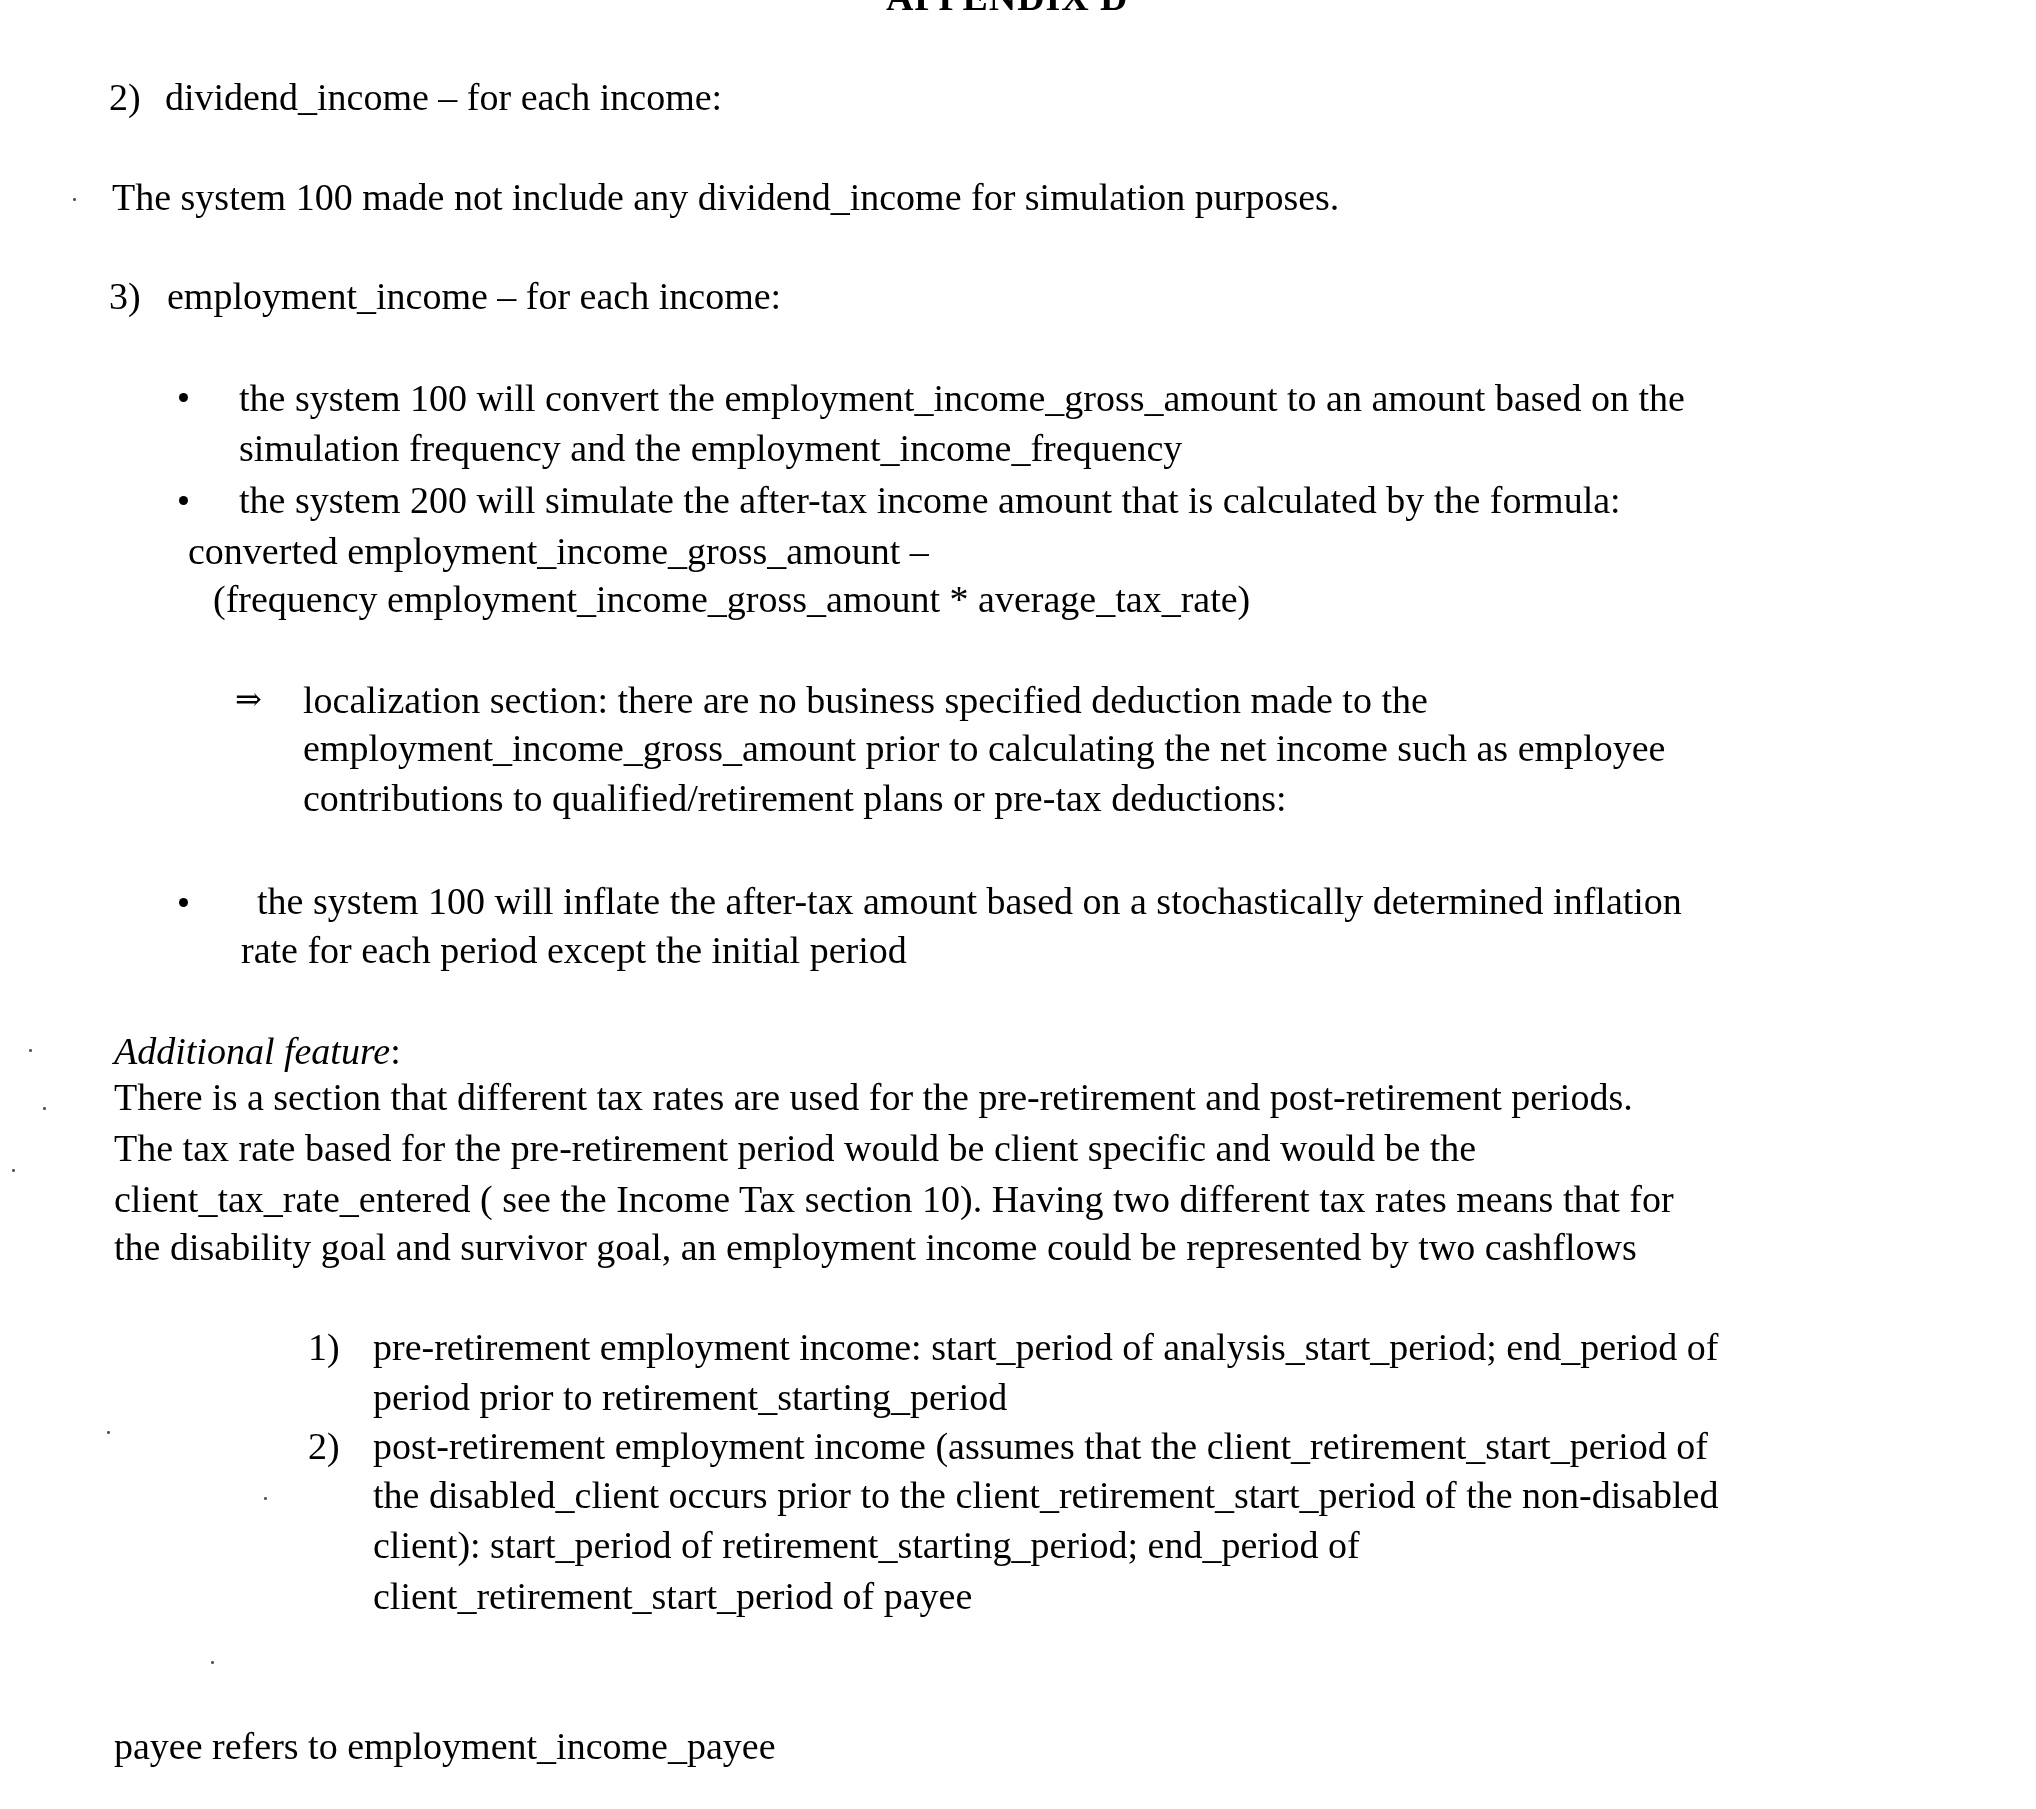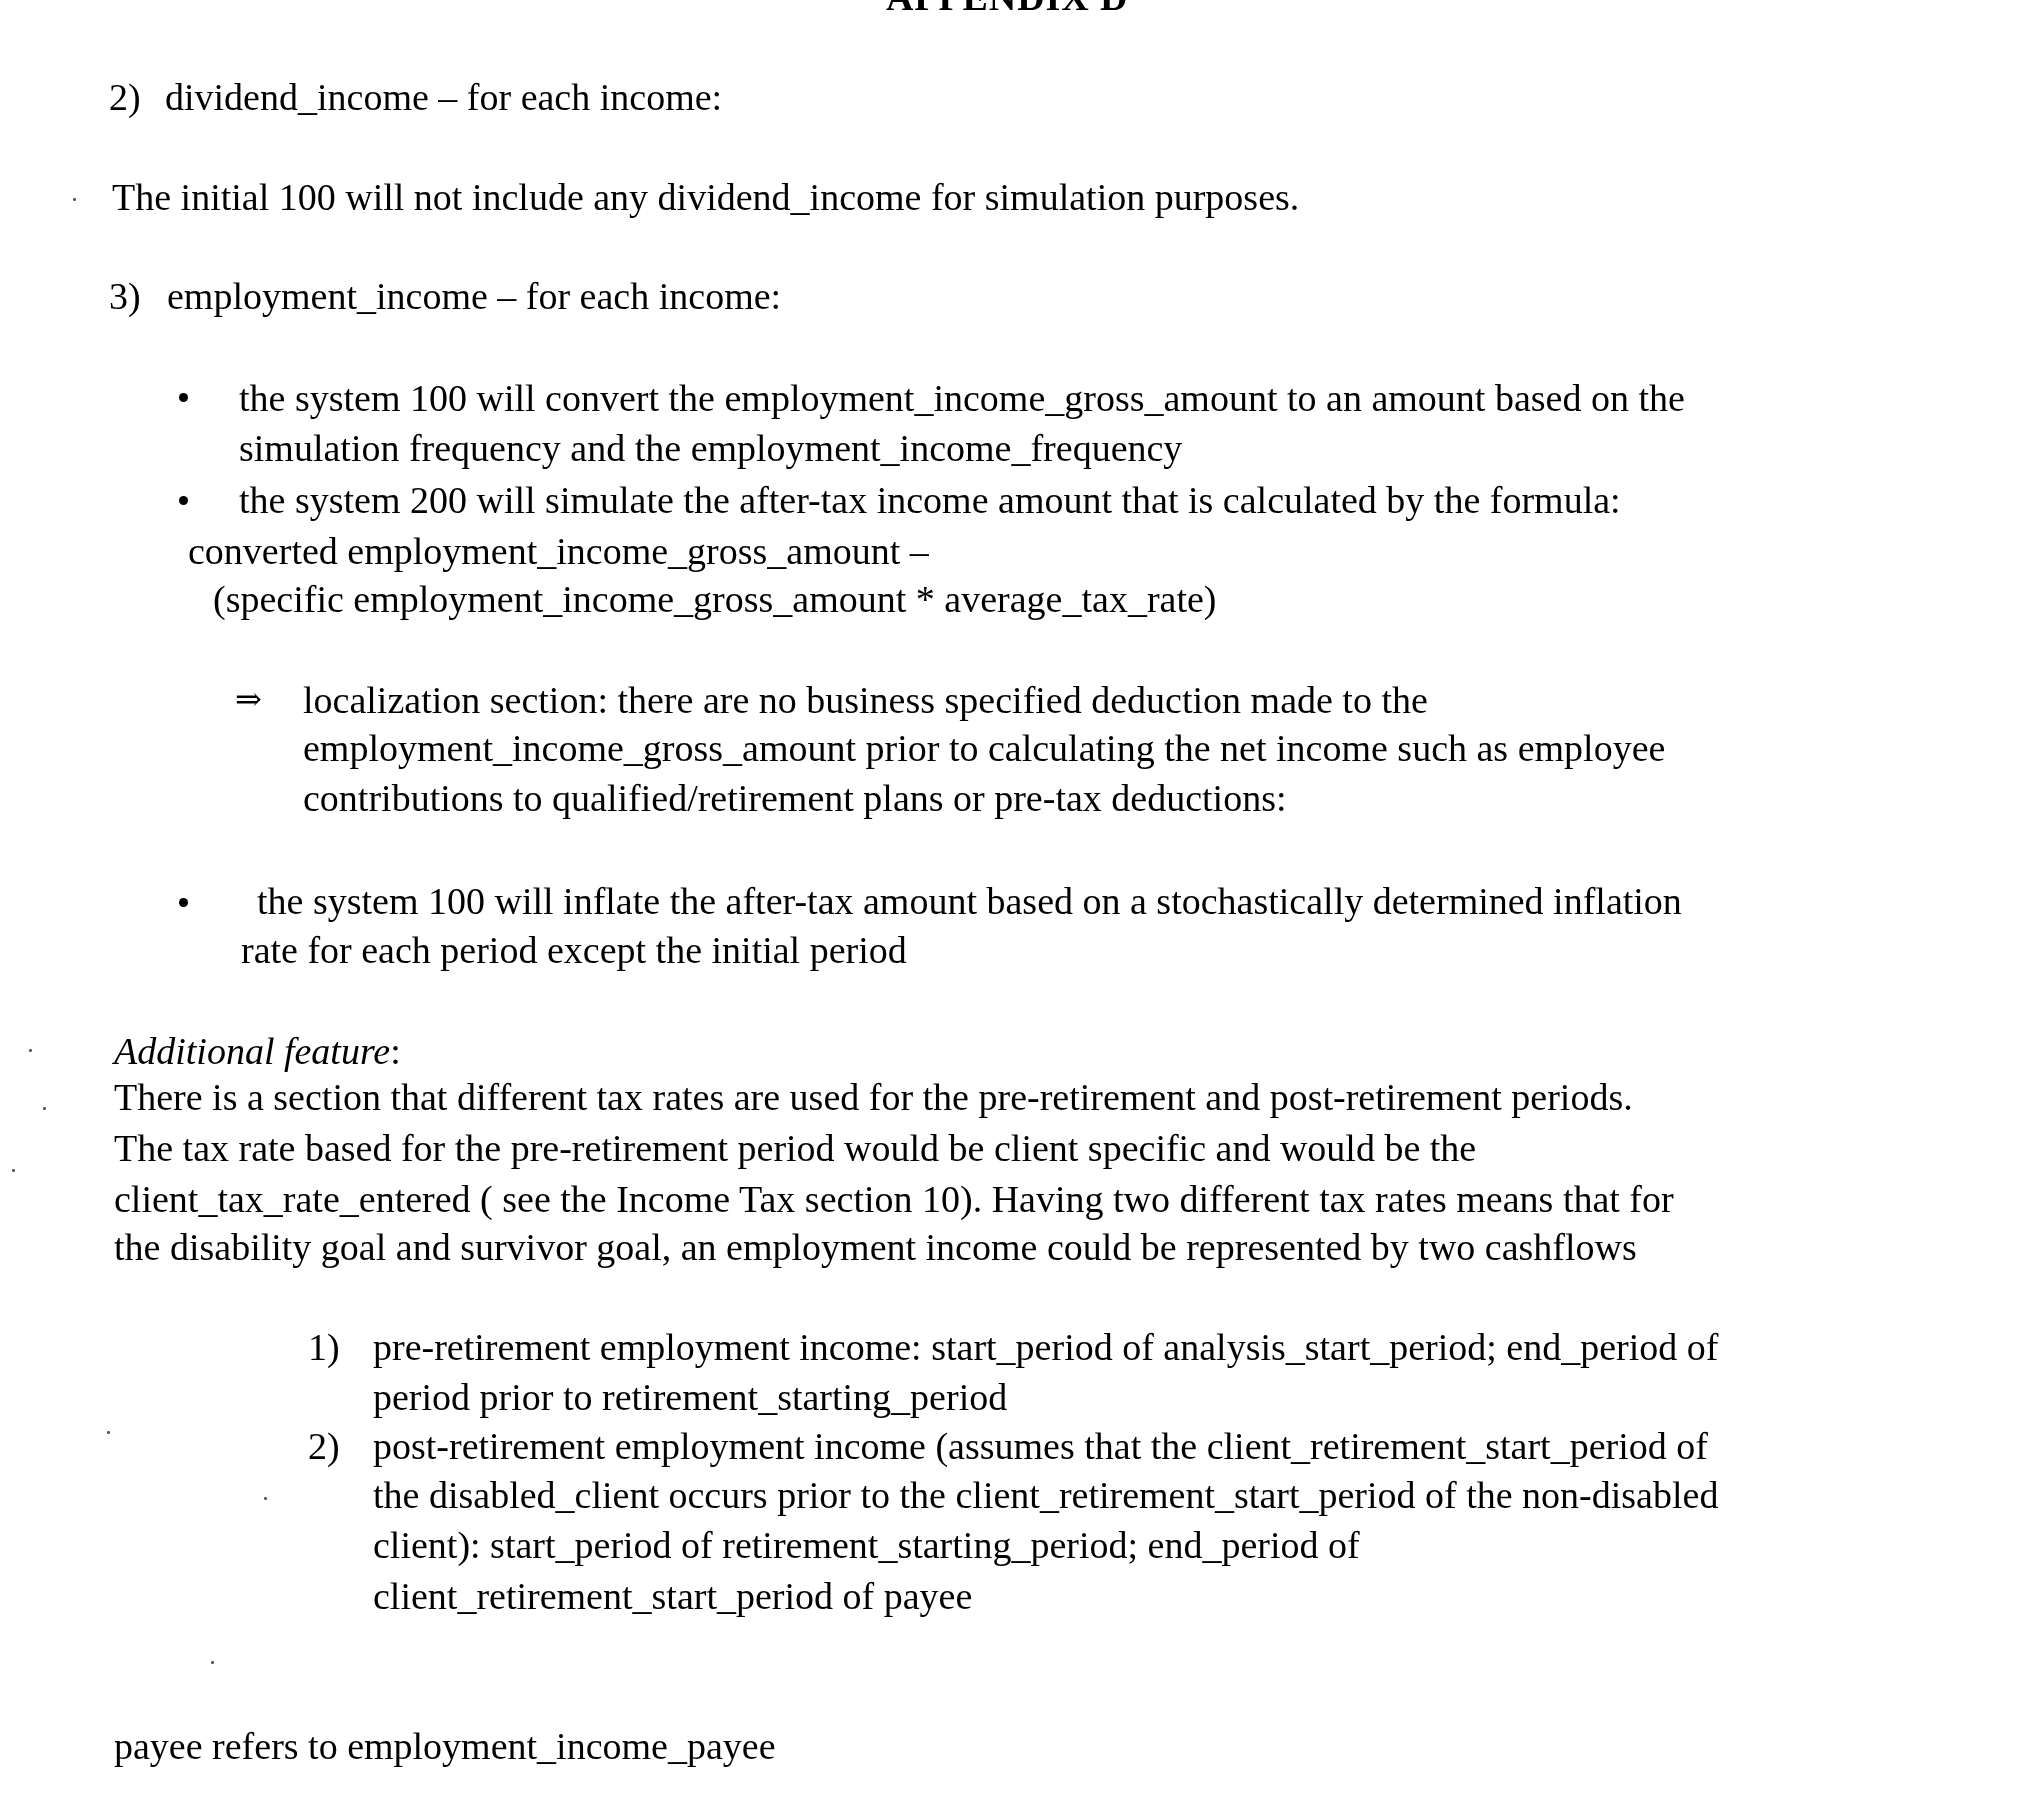--- a/index.html
+++ b/index.html
@@ -20,34 +20,34 @@
 <body>
 
 <div>
 
   <div class="ln heading">APPENDIX D</div>
 
   <div class="ln" style="left:109px; top:78px;">2)</div>
   <div class="ln" style="left:165px; top:78px;">dividend_income – for each income:</div>
 
   <span class="speck" style="left:73px; top:198px;"></span>
-  <div class="ln" style="left:112px; top:178px;">The initial 100 will not include any dividend_income for simulation purposes.</div>
+  <div class="ln" style="left:112px; top:178px;">The system 100 made not include any dividend_income for simulation purposes.</div>
 
   <div class="ln" style="left:109px; top:277px;">3)</div>
   <div class="ln" style="left:167px; top:277px;">employment_income – for each income:</div>
 
   <span class="dot" style="left:179px; top:393px;"></span>
   <div class="ln" style="left:239px; top:379px;">the system 100 will convert the employment_income_gross_amount to an amount based on the</div>
   <div class="ln" style="left:239px; top:429px;text-align:center;">simulation frequency and the employment_income_frequency</div>
 
   <span class="dot" style="left:179px; top:496px;"></span>
   <div class="ln" style="left:239px; top:481px;">the system 200 will simulate the after-tax income amount that is calculated by the formula:</div>
 
   <div class="ln" style="left:188px; top:532px;">converted employment_income_gross_amount –</div>
-  <div class="ln" style="left:213px; top:580px;">(specific employment_income_gross_amount *  average_tax_rate)</div>
+  <div class="ln" style="left:213px; top:580px;">(frequency employment_income_gross_amount *  average_tax_rate)</div>
 
   <div class="ln" style="left:235px; top:683px; font-size:32px;">⇒</div>
   <div class="ln" style="left:303px; top:681px;">localization section:  there are no business specified deduction made to the</div>
   <div class="ln" style="left:303px; top:729px;">employment_income_gross_amount prior to calculating the net income such as employee</div>
   <div class="ln" style="left:303px; top:779px;">contributions to qualified/retirement plans or pre-tax deductions:</div>
 
   <span class="dot" style="left:179px; top:898px;"></span>
   <div class="ln" style="left:241px; top:882px;margin-left:16px;">the system 100 will inflate the after-tax amount based on a stochastically determined inflation</div>
   <div class="ln" style="left:241px; top:931px;">rate for each period except the initial period</div>
 

